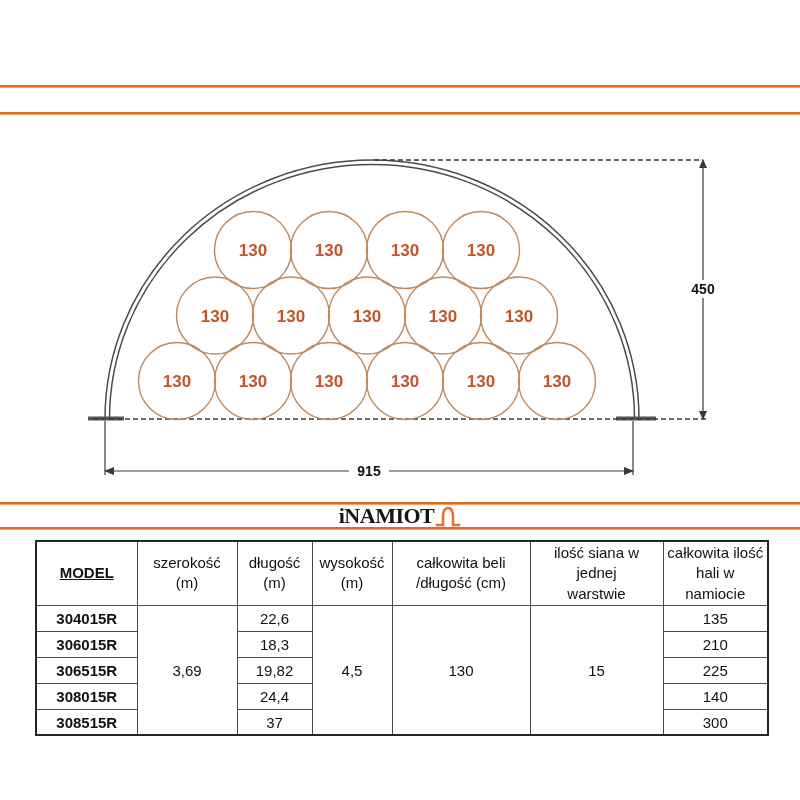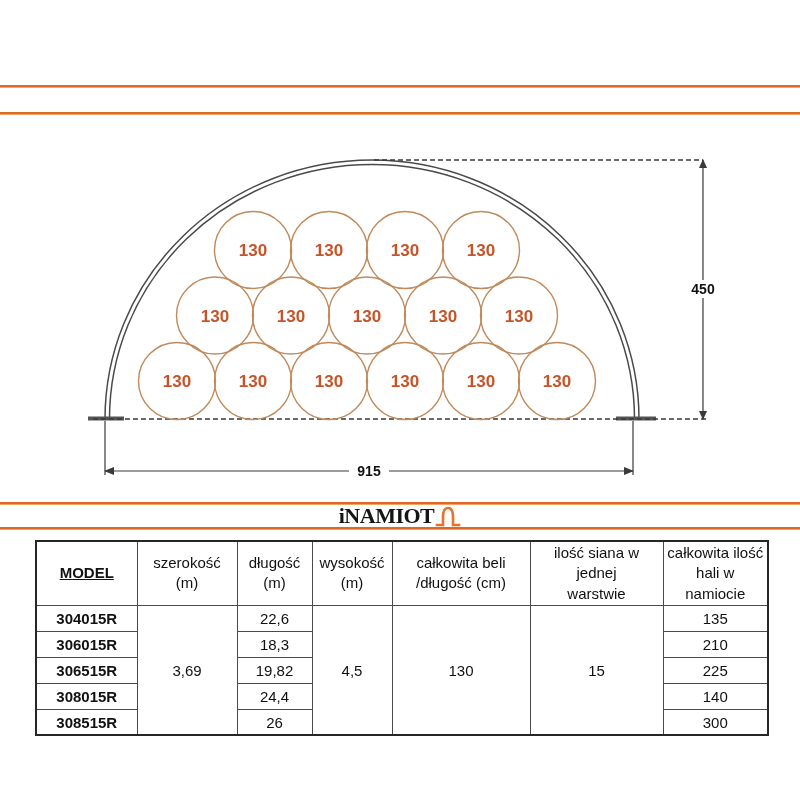--- a/index.html
+++ b/index.html
@@ -198,17 +198,17 @@
       <td>19,82</td>
       <td>225</td>
     </tr>
     <tr>
       <td class="model-cell">308015R</td>
       <td>24,4</td>
       <td>140</td>
     </tr>
     <tr>
       <td class="model-cell">308515R</td>
-      <td>26</td>
+      <td>37</td>
       <td>300</td>
     </tr>
   </tbody>
 </table>
 
 </body></html>

